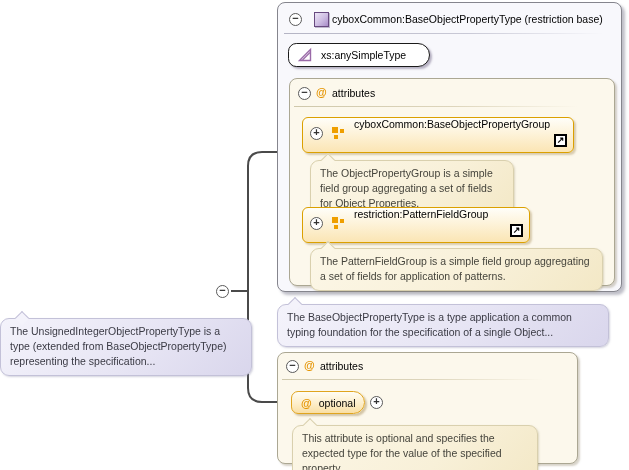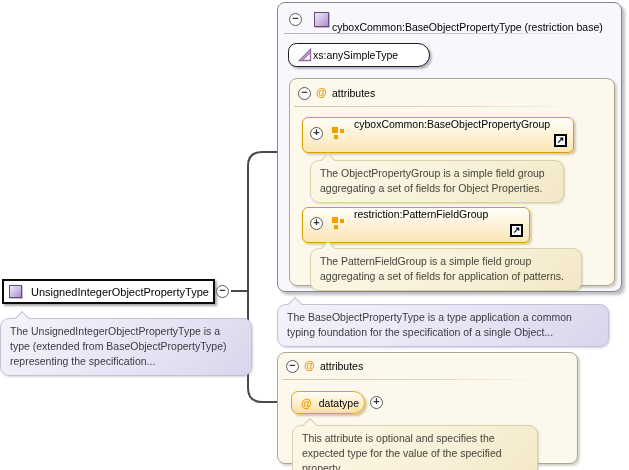--- a/index.html
+++ b/index.html
@@ -23,36 +23,36 @@
   .rootbox .lbl{font-size:11px;color:#000;margin-left:9px;white-space:nowrap;}
 
   .ctype-icon{width:13px;height:13px;margin-left:5px;flex:0 0 auto;
               background:linear-gradient(135deg,#ece5f6 0%,#cdbce2 55%,#a88cc8 100%);
               border:1px solid #67497f;box-sizing:border-box;box-shadow:1px 1px 0 rgba(90,70,120,0.35);}
 
   
   .panel-lav{position:absolute;left:277px;top:2px;width:345px;height:290px;background:#f8f8fc;
              border:1px solid #85858d;border-radius:8px;box-sizing:border-box;
              box-shadow:3px 3px 3px rgba(110,110,130,0.45);}
-  .panel-hdr-title{position:absolute;font-size:10.5px;color:#000;white-space:nowrap;margin-top:8px;}
+  .panel-hdr-title{position:absolute;font-size:10.5px;color:#000;white-space:nowrap;}
 
   .divider{position:absolute;height:1px;background:linear-gradient(to right,#b4b4c4 0%,#c9c9d6 55%,rgba(201,201,214,0) 96%);}
   .divider-cream{position:absolute;height:1px;background:linear-gradient(to right,#cfc8ab 0%,#ddd5bb 50%,rgba(221,213,187,0) 90%);}
 
   
   .panel-cream{position:absolute;background:#fcf8ec;border:1px solid #aba793;border-radius:8px;
                box-sizing:border-box;box-shadow:2px 2px 2px rgba(140,130,100,0.35);}
   .at{color:#e59400;font-weight:bold;font-size:11px;}
   .hdr-word{font-size:10.5px;color:#000;}
 
   
   .pill-white{position:absolute;left:10px;top:40px;width:142px;height:24px;background:#ffffff;
               border:1px solid #1a1a1a;border-radius:9px 13px 13px 9px;box-sizing:border-box;
               display:flex;align-items:center;box-shadow:2px 2px 2px rgba(120,110,140,0.5);}
-  .pill-white .lbl{font-size:10.5px;color:#000;margin-left:0;white-space:nowrap;}
+  .pill-white .lbl{font-size:10.5px;color:#000;margin-left:8px;white-space:nowrap;}
 
   
   .gbox{position:absolute;height:36px;background:linear-gradient(to bottom,#fffef9 0%,#fdf3da 45%,#fbe5b4 100%);
         border:1px solid #dba000;border-radius:6px;box-sizing:border-box;display:flex;align-items:flex-start;
         box-shadow:2px 2px 2px rgba(150,120,60,0.35);}
   .gbox .lbl{font-size:10.5px;color:#000;margin-left:9px;white-space:nowrap;}
   .gbox .gcircle{position:relative;margin:9px 0 0 7px;flex:0 0 auto;}
   .sq-icon{width:13px;height:13px;margin:9px 0 0 9px;flex:0 0 auto;}
   .arrow-box{position:absolute;right:6px;bottom:5px;width:13px;height:13px;background:#ffffff;
              border:2px solid #000;box-sizing:border-box;font-size:9px;line-height:9px;font-weight:bold;
@@ -79,24 +79,20 @@
 </head>
 <body>
 
 <div id="stage">
 
   <svg id="connectors" viewBox="0 0 629 470">
     <path d="M231 291 L248 291" stroke="#4a4a4a" stroke-width="2" fill="none"></path>
     <path d="M277 152 L262 152 Q248 152 248 166 L248 388 Q248 402 262 402 L277 402" stroke="#4a4a4a" stroke-width="2" fill="none"></path>
   </svg>
 
-  <div class="rootbox">
-    <span class="ctype-icon"></span>
-    <span class="lbl">UnsignedIntegerObjectPropertyType</span>
-  </div>
   <div class="circle" style="left:216px;top:285px;">
     <span>−</span>
   </div>
 
   <div class="callout callout-lav" style="left:0px;top:318px;width:252px;">
     <span class="pointer pointer-lav" style="left:16px;"></span>
     <span>The UnsignedIntegerObjectPropertyType is a type (extended from BaseObjectPropertyType) representing the specification...</span>
   </div>
 
   <div class="panel-lav">
@@ -129,39 +125,39 @@
         </div>
         <svg class="sq-icon" viewBox="0 0 13 13">
           <rect x="0" y="0" width="6" height="6" fill="#ef9f00"></rect>
           <rect x="8" y="2" width="4" height="4" fill="#ef9f00"></rect>
           <rect x="2" y="8" width="4" height="4" fill="#ef9f00"></rect>
         </svg>
         <span class="lbl">cyboxCommon:BaseObjectPropertyGroup</span>
         <span class="arrow-box"><span>↗</span></span>
       </div>
 
-      <div class="callout callout-cream" style="left:20px;top:81px;width:254px;">
+      <div class="callout callout-cream" style="left:20px;top:81px;width:204px;">
         <span class="pointer pointer-cream" style="left:12px;"></span>
         <span>The ObjectPropertyGroup is a simple field group aggregating a set of fields for Object Properties.</span>
       </div>
 
       <div class="gbox" style="left:12px;top:128px;width:228px;">
         <div class="circle gcircle">
           <span>+</span>
         </div>
         <svg class="sq-icon" viewBox="0 0 13 13">
           <rect x="0" y="0" width="6" height="6" fill="#ef9f00"></rect>
           <rect x="8" y="2" width="4" height="4" fill="#ef9f00"></rect>
           <rect x="2" y="8" width="4" height="4" fill="#ef9f00"></rect>
         </svg>
         <span class="lbl">restriction:PatternFieldGroup</span>
         <span class="arrow-box"><span>↗</span></span>
       </div>
 
-      <div class="callout callout-cream" style="left:20px;top:169px;width:272px;">
+      <div class="callout callout-cream" style="left:20px;top:169px;width:293px;">
         <span class="pointer pointer-cream" style="left:12px;"></span>
         <span>The PatternFieldGroup is a simple field group aggregating a set of fields for application of patterns.</span>
       </div>
     </div>
   </div>
 
   <div class="callout callout-lav" style="left:277px;top:304px;width:332px;">
     <span class="pointer pointer-lav" style="left:12px;"></span>
     <span>The BaseObjectPropertyType is a type application a common typing foundation for the specification of a single Object...</span>
   </div>
@@ -169,21 +165,21 @@
   <div class="panel-cream" style="left:277px;top:352px;width:301px;height:112px;">
     <div class="circle" style="left:8px;top:7px;">
       <span>−</span>
     </div>
     <span class="at abs" style="left:26px;top:6px;">@</span>
     <span class="hdr-word abs" style="left:42px;top:7px;">attributes</span>
     <div class="divider-cream" style="left:4px;top:26px;width:290px;"></div>
 
     <div class="pill-orange" style="left:13px;top:38px;width:74px;">
       <span class="at">@</span>
-      <span class="lbl">datatype</span>
+      <span class="lbl">optional</span>
     </div>
     <div class="circle" style="left:92px;top:43px;">
       <span>+</span>
     </div>
 
     <div class="callout callout-cream" style="left:14px;top:72px;width:246px;">
       <span class="pointer pointer-cream" style="left:12px;"></span>
       <span>This attribute is optional and specifies the expected type for the value of the specified property.</span>
     </div>
   </div>

